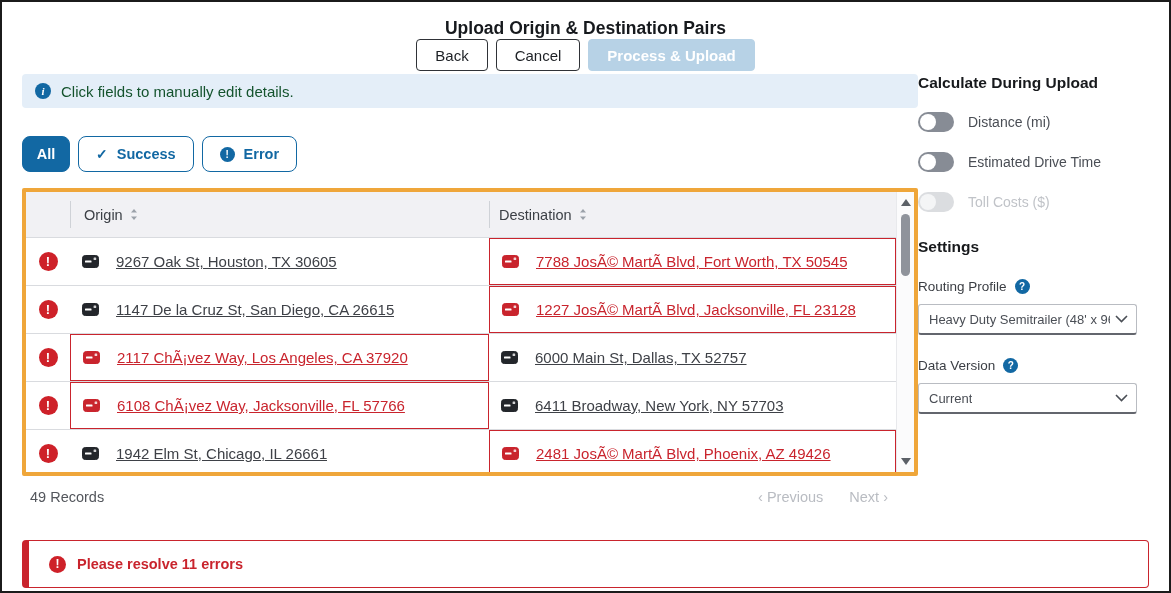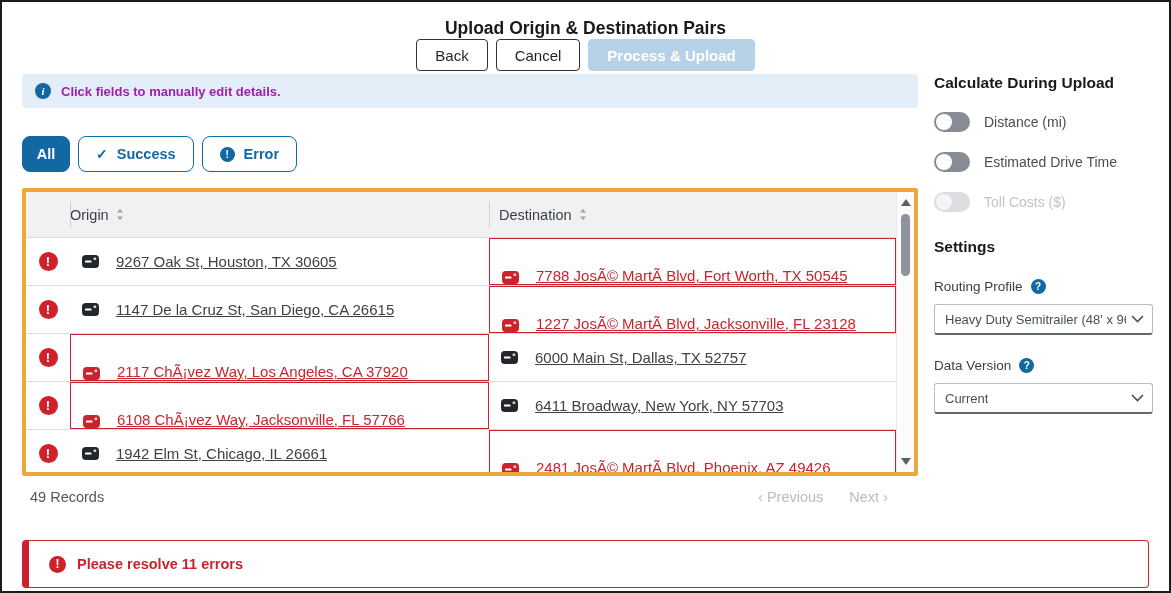--- a/index.html
+++ b/index.html
@@ -19,33 +19,33 @@
     font-family: "Liberation Sans", sans-serif;
     background: #fff; border: 1px solid #2f3237; color: #1d2025; cursor: pointer;
   }
   .btn.primary-disabled {
     background: #b7d2e6; border: 1px solid #b7d2e6; color: #fff; font-weight: bold;
   }
 
   
   .body-row { display: flex; margin-top: 20px; align-items: flex-start; }
   .main-col { width: 896px; flex: none; }
-  .sidebar { width: 219px; flex: none; margin-left: 16px; }
+  .sidebar { width: 219px; flex: none; }
 
   
   .info-banner {
     background: #e4eef8; border-radius: 4px; height: 34px;
     display: flex; align-items: center; padding: 0 13px; gap: 10px;
   }
   .info-icon {
     width: 16px; height: 16px; border-radius: 50%; background: #1268a3; color: #fff;
     font-size: 11px; font-weight: bold; display: flex; align-items: center; justify-content: center;
     font-family: "Liberation Serif", serif; font-style: italic; flex: none;
   }
-  .info-text { color: #a21caf; font-size: 13px; font-weight: bold; }
+  .info-text { color: #14532d; font-size: 15px; }
 
   
   .filter-row { display: flex; gap: 8px; margin-top: 14px; }
   .fbtn {
     height: 36px; border-radius: 8px; font-size: 14.5px; font-weight: bold;
     display: flex; align-items: center; justify-content: center; gap: 9px;
     cursor: pointer; font-family: "Liberation Sans", sans-serif; margin-top: 14px;
   }
   .fbtn.all { width: 48px; background: #1268a3; border: 1px solid #1268a3; color: #fff; }
   .fbtn.outline { background: #fff; border: 1px solid #1268a3; color: #1268a3; padding: 0 17px; }
@@ -60,37 +60,37 @@
     margin-top: 16px; border: 4px solid #efa63a; border-radius: 2px;
     height: 288px; display: flex; background: #fff; overflow: hidden;
   }
   .t-left { width: 870px; flex: none; overflow: hidden; }
   .thead {
     height: 46px; background: #f1f1f4; display: flex; align-items: stretch;
     border-bottom: 1px solid #d9dbdf; color: #3c4046; font-size: 14.5px;
   }
   .th { display: flex; align-items: center; gap: 7px; }
   .th-status { width: 44px; flex: none; }
-  .th-origin { width: 419px; flex: none; padding-left: 0; position: relative; }
+  .th-origin { width: 419px; flex: none; padding-left: 14px; position: relative; }
   .th-dest { width: 407px; flex: none; padding-left: 10px; position: relative; }
   .col-divider {
     position: absolute; left: 0; top: 9px; bottom: 9px; width: 1px; background: #cfd2d7;
   }
   .trow { height: 48px; display: flex; border-bottom: 1px solid #d9dbdf; background: #fff; }
   .cell { display: flex; align-items: center; }
   .status-cell { width: 44px; flex: none; justify-content: center; }
   .origin-cell { width: 419px; flex: none; padding-left: 12px; gap: 17px; }
   .dest-cell { width: 407px; flex: none; padding-left: 12px; gap: 17px; }
   .err-circle {
     width: 19px; height: 19px; border-radius: 50%; background: #ce2129; color: #fff;
     font-size: 13px; font-weight: bold; display: flex; align-items: center; justify-content: center; flex: none;
   }
   .addr { font-size: 15px; color: #3e4147; white-space: nowrap; overflow: hidden; text-decoration: underline; }
   .card-icon { color: #23262b; display: flex; flex: none; }
-  .cell.error { border: 1px solid #c9242d; align-items: flex-end; }
+  .cell.error { border: 1px solid #c9242d; }
   .cell.error .addr { color: #c9242d; }
   .cell.error .card-icon { color: #c9242d; }
 
   
   .t-scroll { width: 18px; flex: none; background: #fbfbfc; border-left: 1px solid #e8e9ec; position: relative; }
   .sb-arrow { position: absolute; left: 50%; transform: translateX(-50%); width: 0; height: 0; }
   .sb-arrow.up { top: 7px; border-left: 5px solid transparent; border-right: 5px solid transparent; border-bottom: 7px solid #5b6067; }
   .sb-arrow.down { bottom: 7px; border-left: 5px solid transparent; border-right: 5px solid transparent; border-top: 7px solid #5b6067; }
   .sb-thumb { position: absolute; left: 4px; top: 22px; width: 9px; height: 62px; border-radius: 5px; background: #8f939b; }
 

